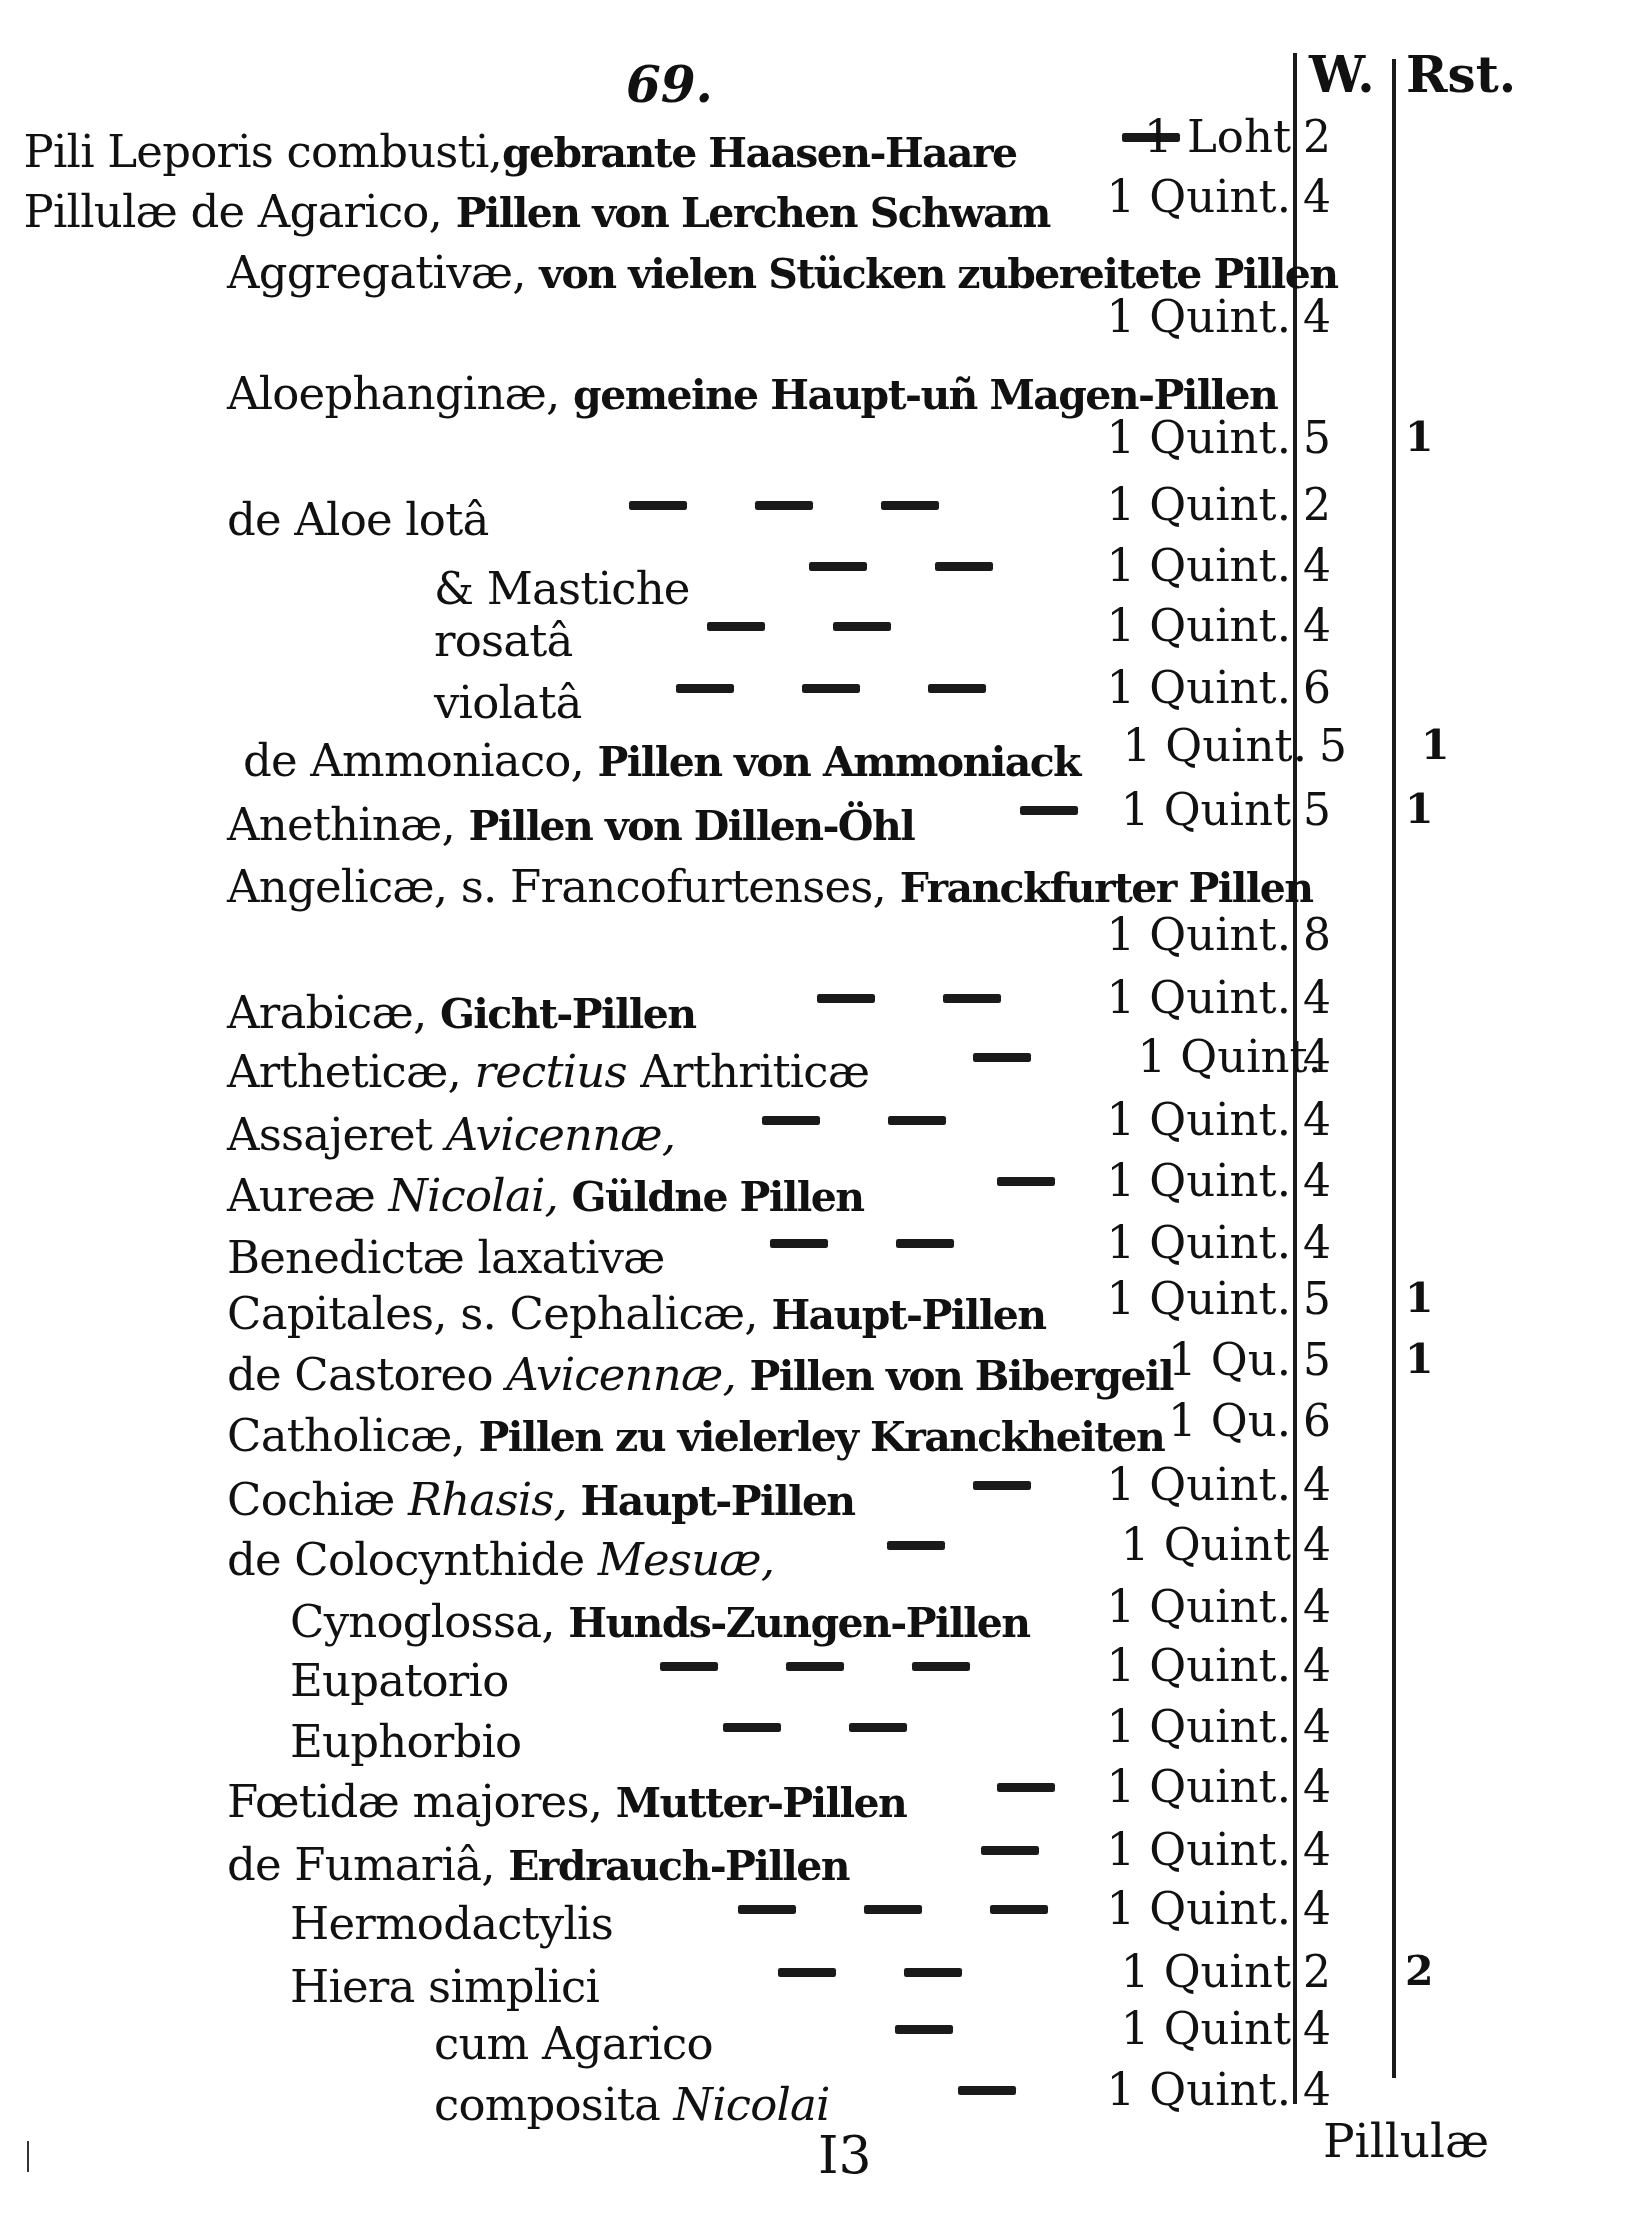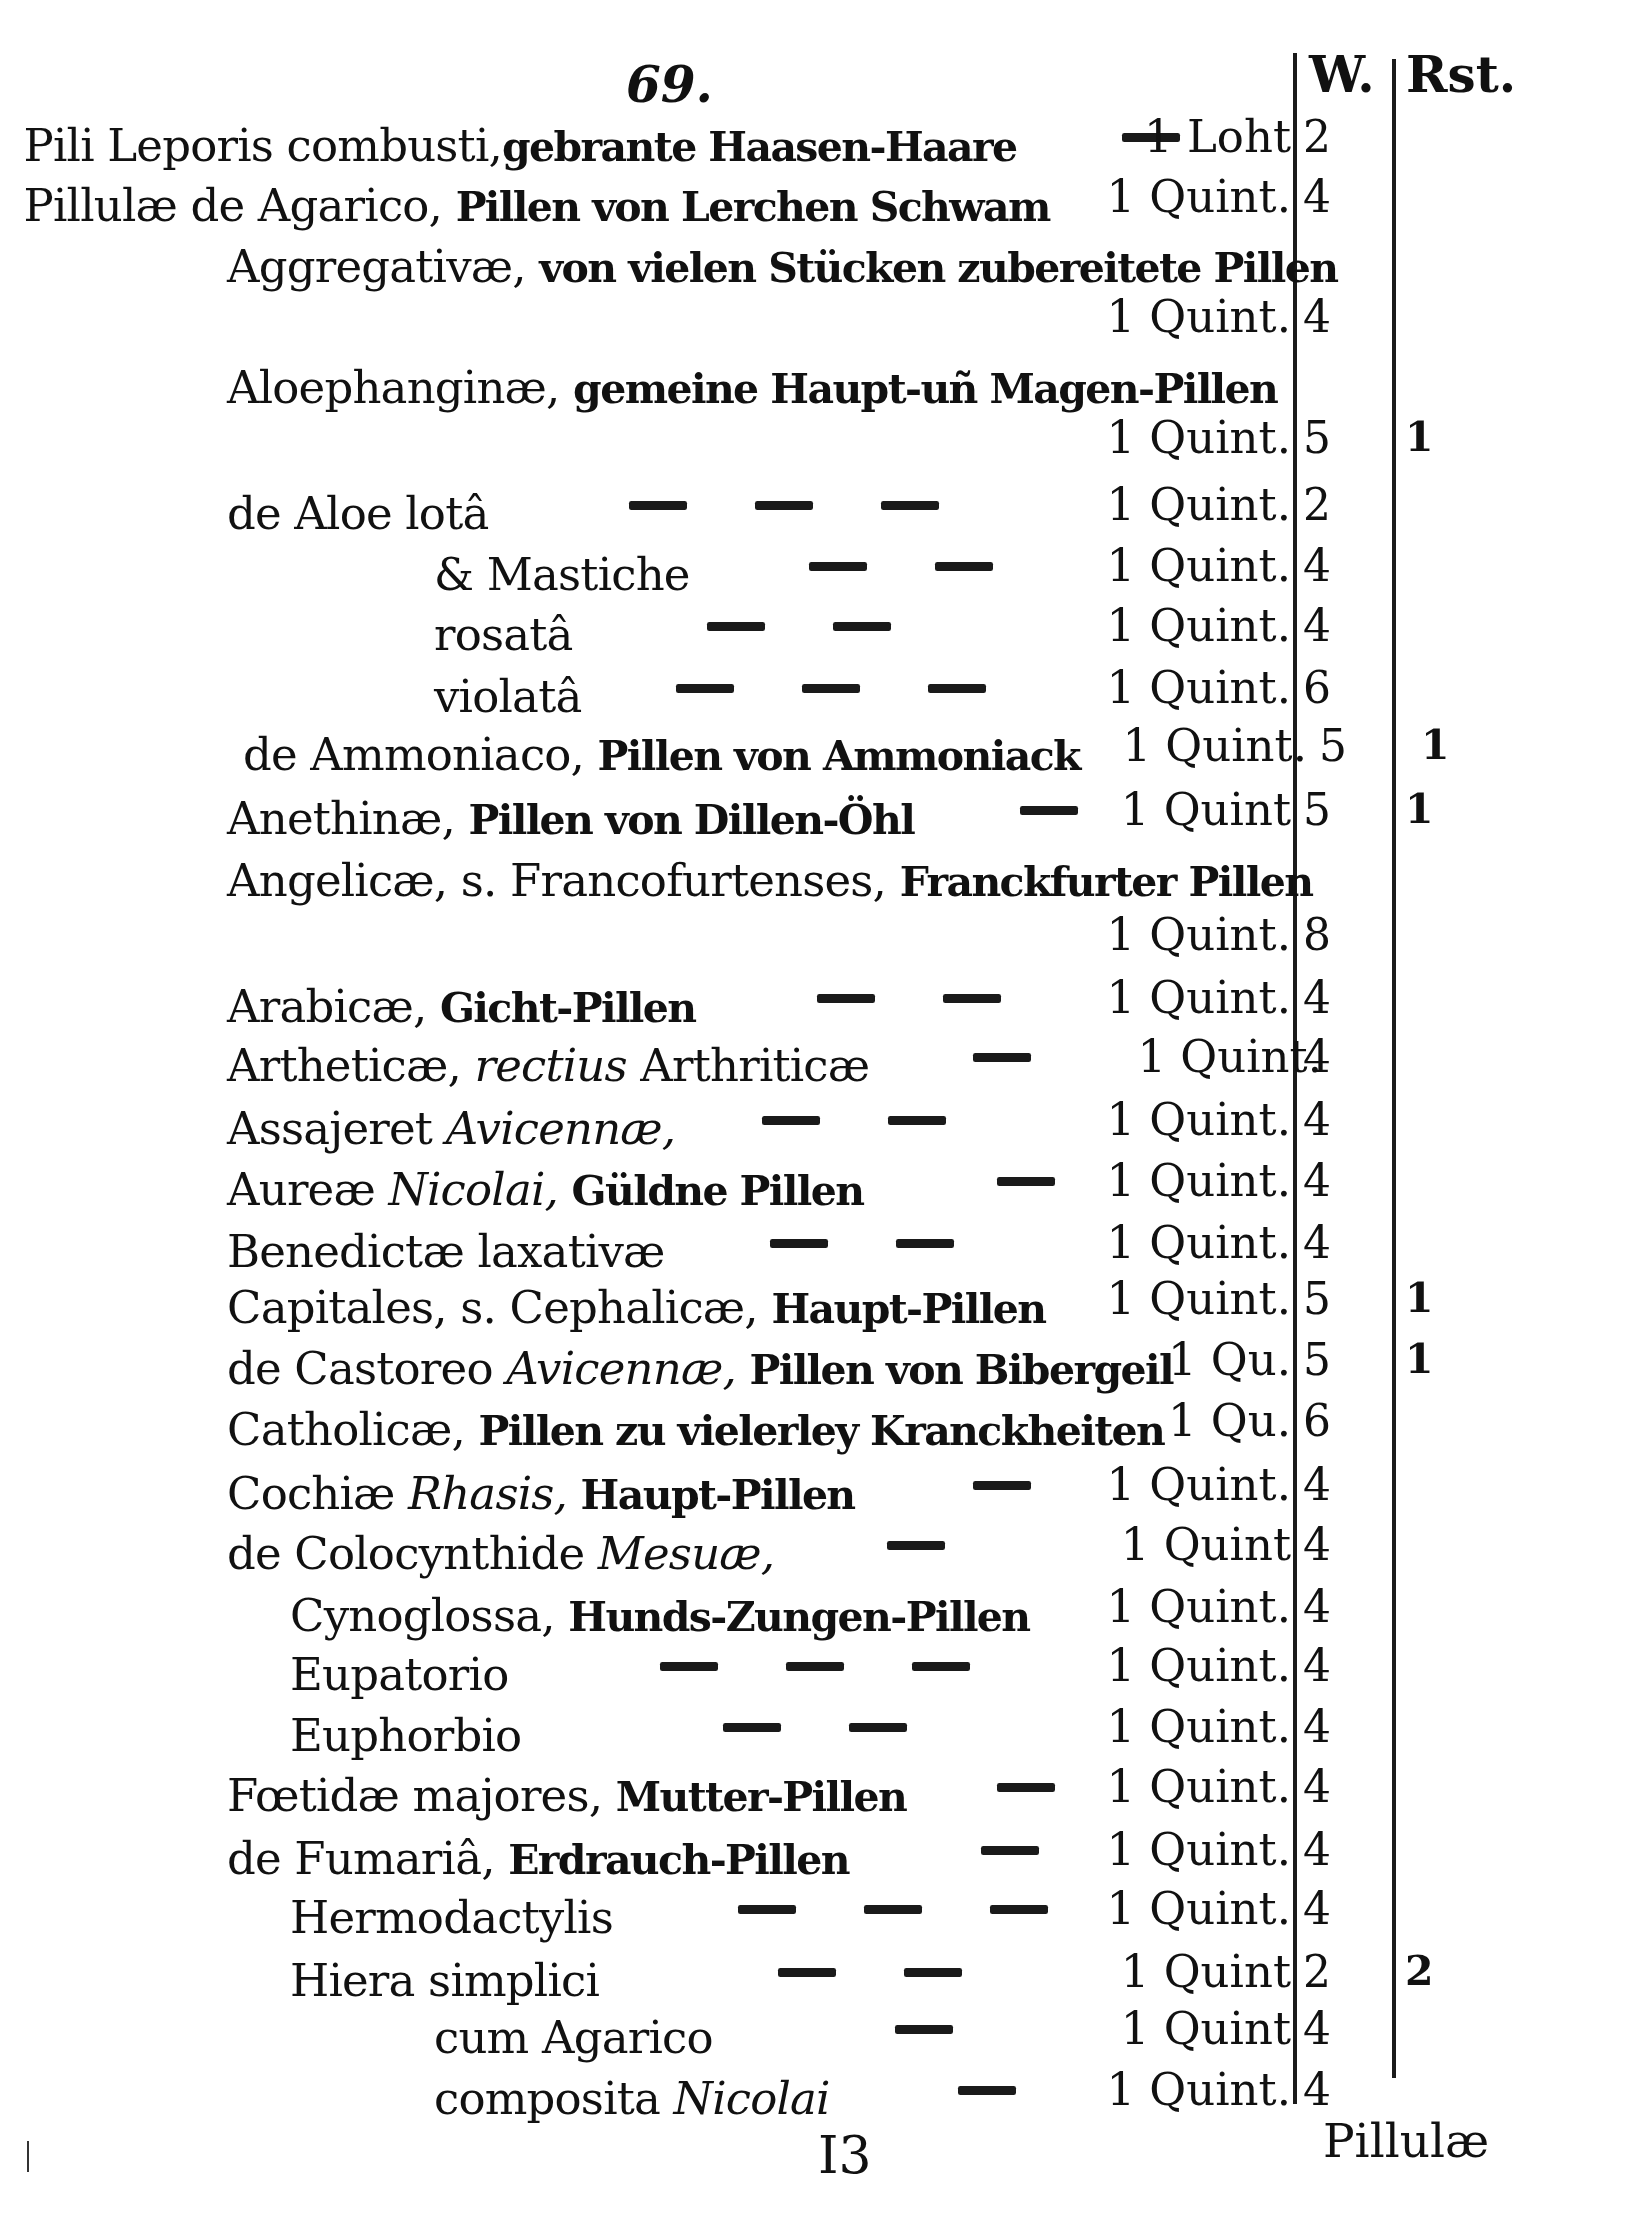--- a/index.html
+++ b/index.html
@@ -2,21 +2,21 @@
 <html style="font-size:12.5px"><head>
 <meta charset="utf-8">
 <style>
   html, body { margin: 0; padding: 0; background: #ffffff; }
   body { width: 1651px; height: 2227px; position: relative; overflow: hidden;
          font-family: "DejaVu Serif", "Liberation Serif", serif; color: #111111; }
   .page { position: absolute; left: 0; top: 0; width: 1360px; height: 2227px; }
   .rule { position: absolute; background: #1a1a1a; width: 3.9px; }
   .hdr { position: absolute; font-size: 50px; font-weight: bold; line-height: 1; }
   .row { position: absolute; left: 0; width: 1651px; height: 61px; }
-  .row .name { position: absolute; top: 4px; white-space: nowrap; font-size: 45px; line-height: 71px;
+  .row .name { position: absolute; top: 16px; white-space: nowrap; font-size: 45px; line-height: 59px;
                letter-spacing: -0.8px; }
   .row .name .lat { }
   .row .name .ger { font-family: "DejaVu Serif", serif; font-weight: bold; font-size: 41px; letter-spacing: -1.6px; }
   .row .name .it { font-style: italic; }
   .row .dashes { position: absolute; top: 0; line-height: 61px; }
   .dash { display: inline-block; width: 58px; height: 9.4px; background: #1a1a1a; vertical-align: middle; margin: 0 34px; border-radius: 2.3px; }
   .row .qty { position: absolute; right: 360px; top: 0; line-height: 61px; font-size: 45px; white-space: nowrap; text-align: right; }
   .row .w { position: absolute; left: 1303px; top: 0; line-height: 61px; font-size: 44px; width: 78px; }
   .row .r { position: absolute; left: 1405px; top: 0; line-height: 61px; font-size: 41px; font-weight: bold; }
   .pageno { position: absolute; left: 626px; top: 55px; font-size: 50px; font-weight: bold; font-style: italic; }
@@ -76,21 +76,21 @@
         <div class="r">1</div>
       </div>
       <div class="row" style="top: 474px;">
         <div class="name" style="left: 227px;"><span class="lat">de Aloe lotâ</span></div>
         <div class="dashes" style="left: 595px;"><span class="dash"></span><span class="dash"></span><span class="dash"></span></div>
         <div class="qty">1 Quint.</div>
         <div class="w">2</div>
         <div class="r"></div>
       </div>
       <div class="row" style="top: 535px;">
-        <div class="name" style="left: 434px;"><span class="lat">&amp; Mastiche</span></div>
+        <div class="name" style="left: 434px; margin-top: 8px;"><span class="lat">&amp; Mastiche</span></div>
         <div class="dashes" style="left: 775px;"><span class="dash"></span><span class="dash"></span></div>
         <div class="qty">1 Quint.</div>
         <div class="w">4</div>
         <div class="r"></div>
       </div>
       <div class="row" style="top: 595px;">
         <div class="name" style="left: 434px;"><span class="lat">rosatâ</span></div>
         <div class="dashes" style="left: 673px;"><span class="dash"></span><span class="dash"></span></div>
         <div class="qty">1 Quint.</div>
         <div class="w">4</div>

